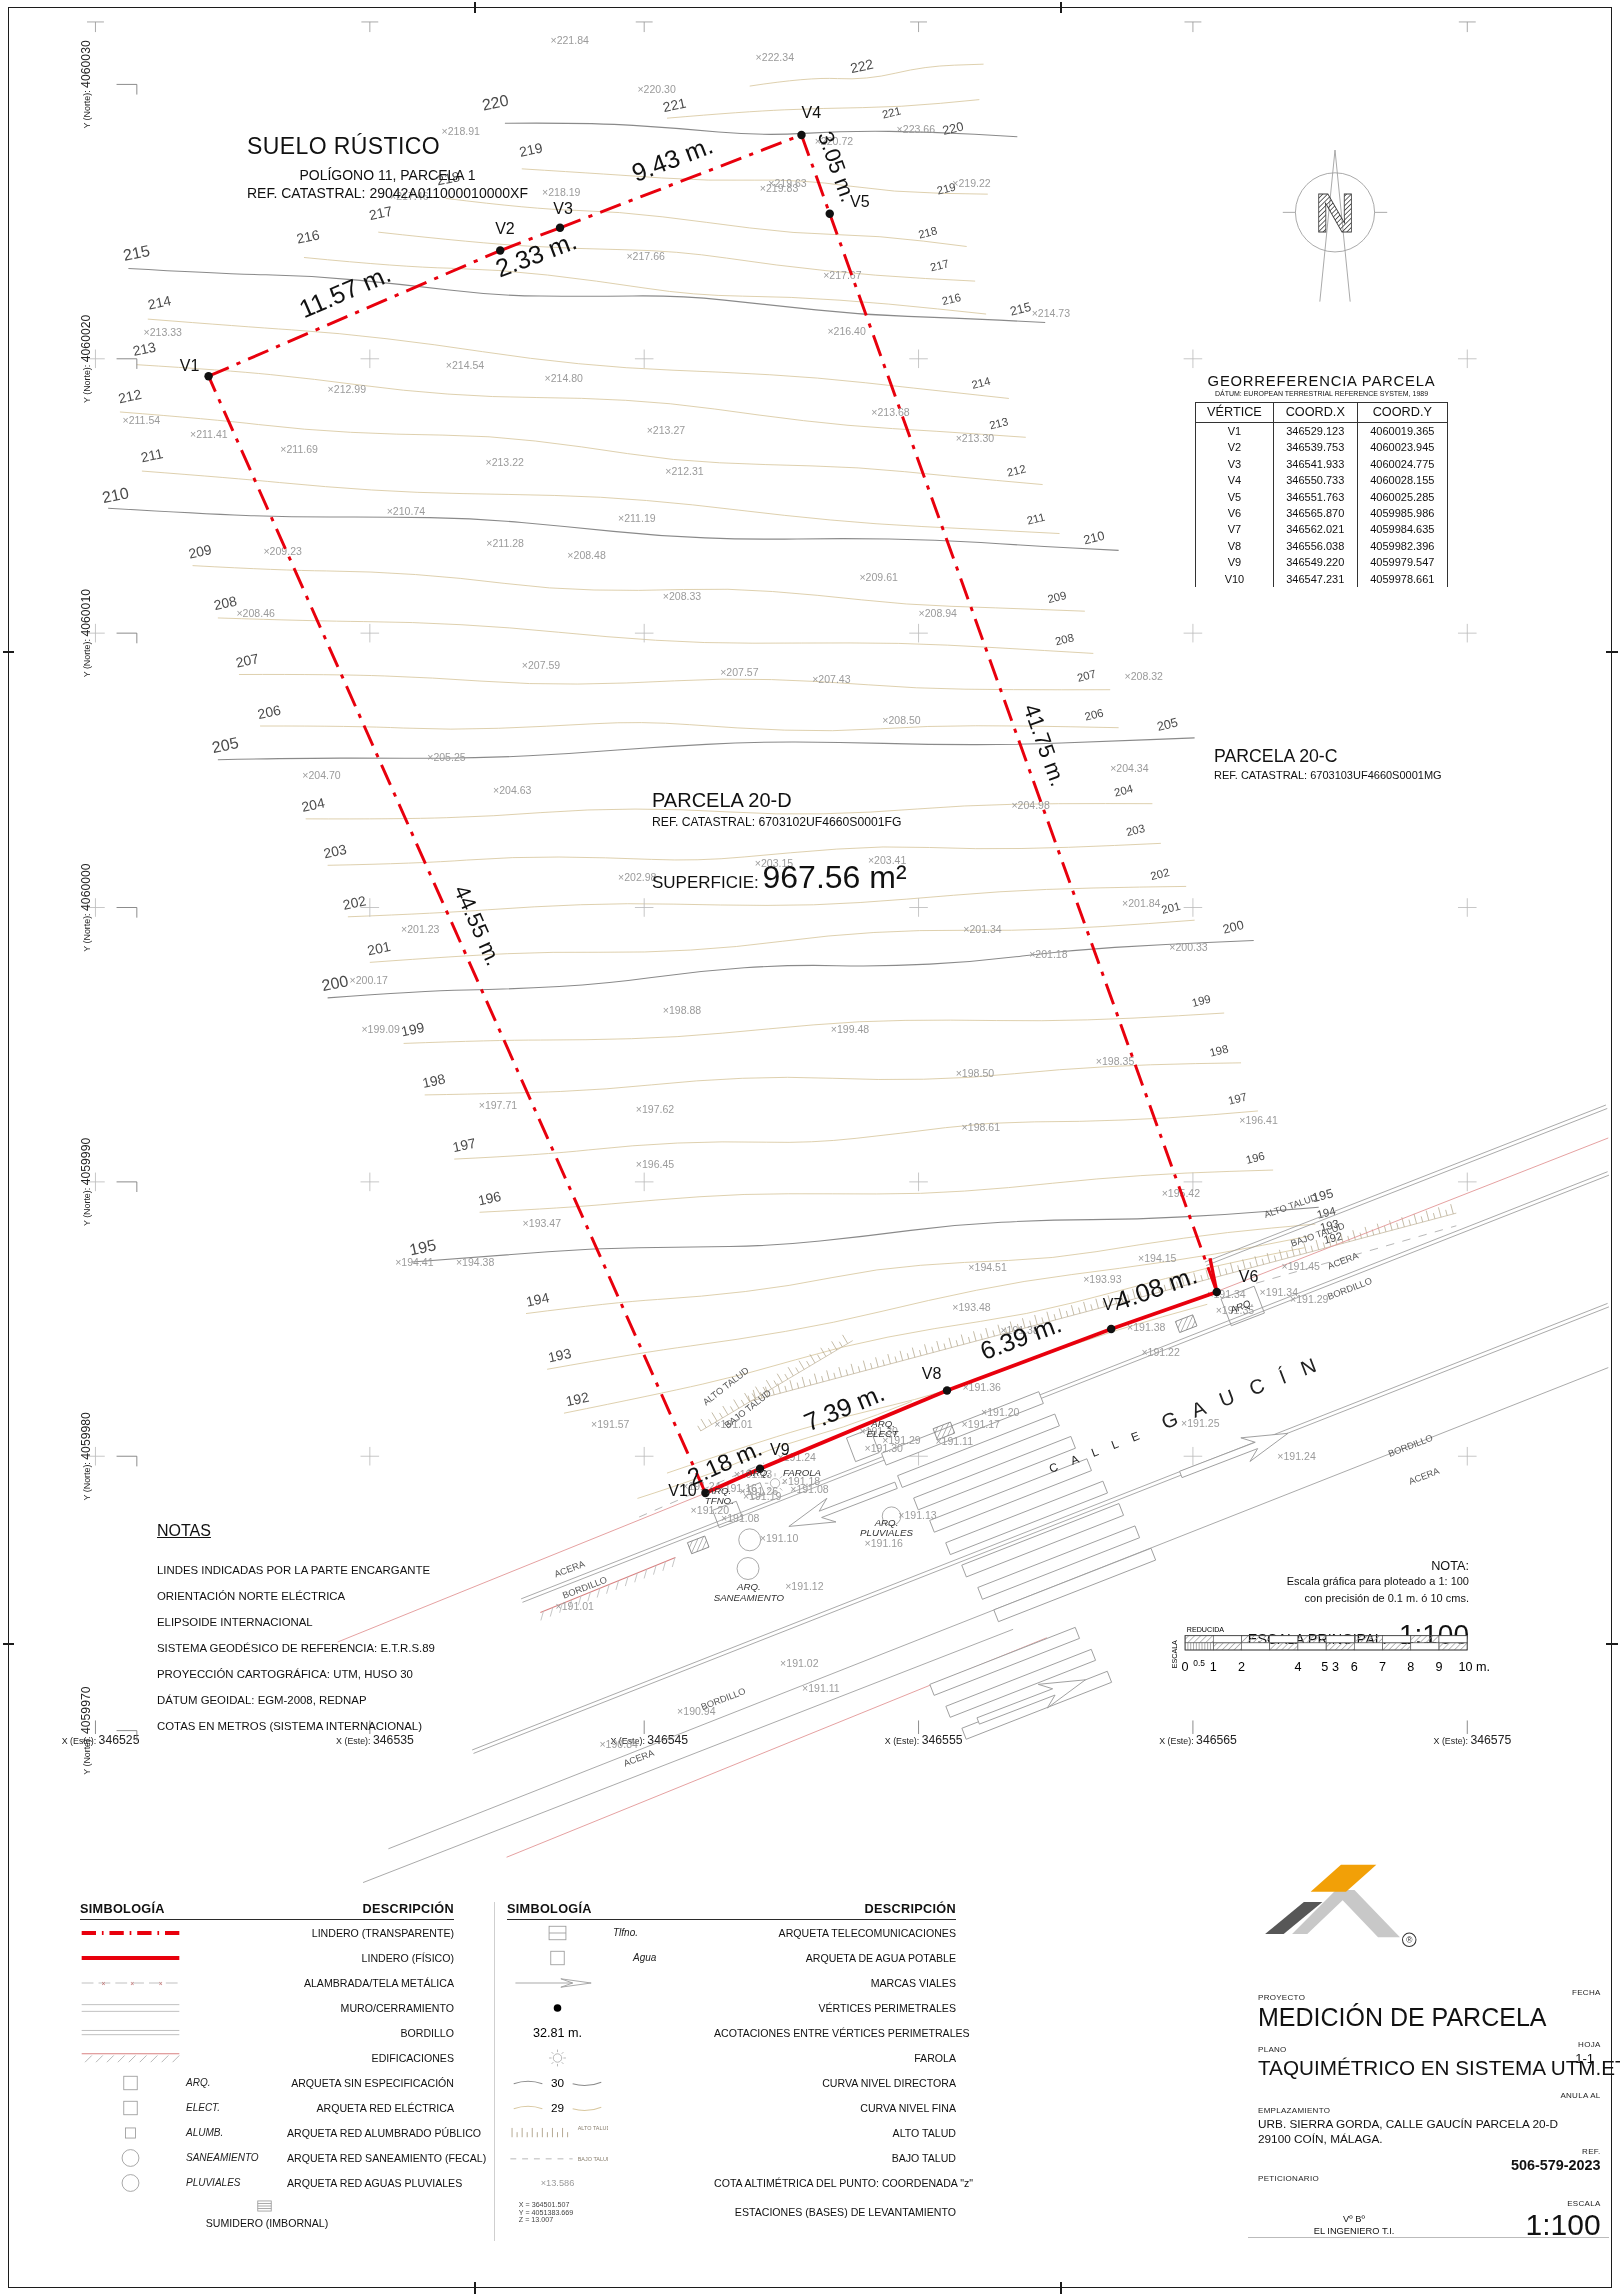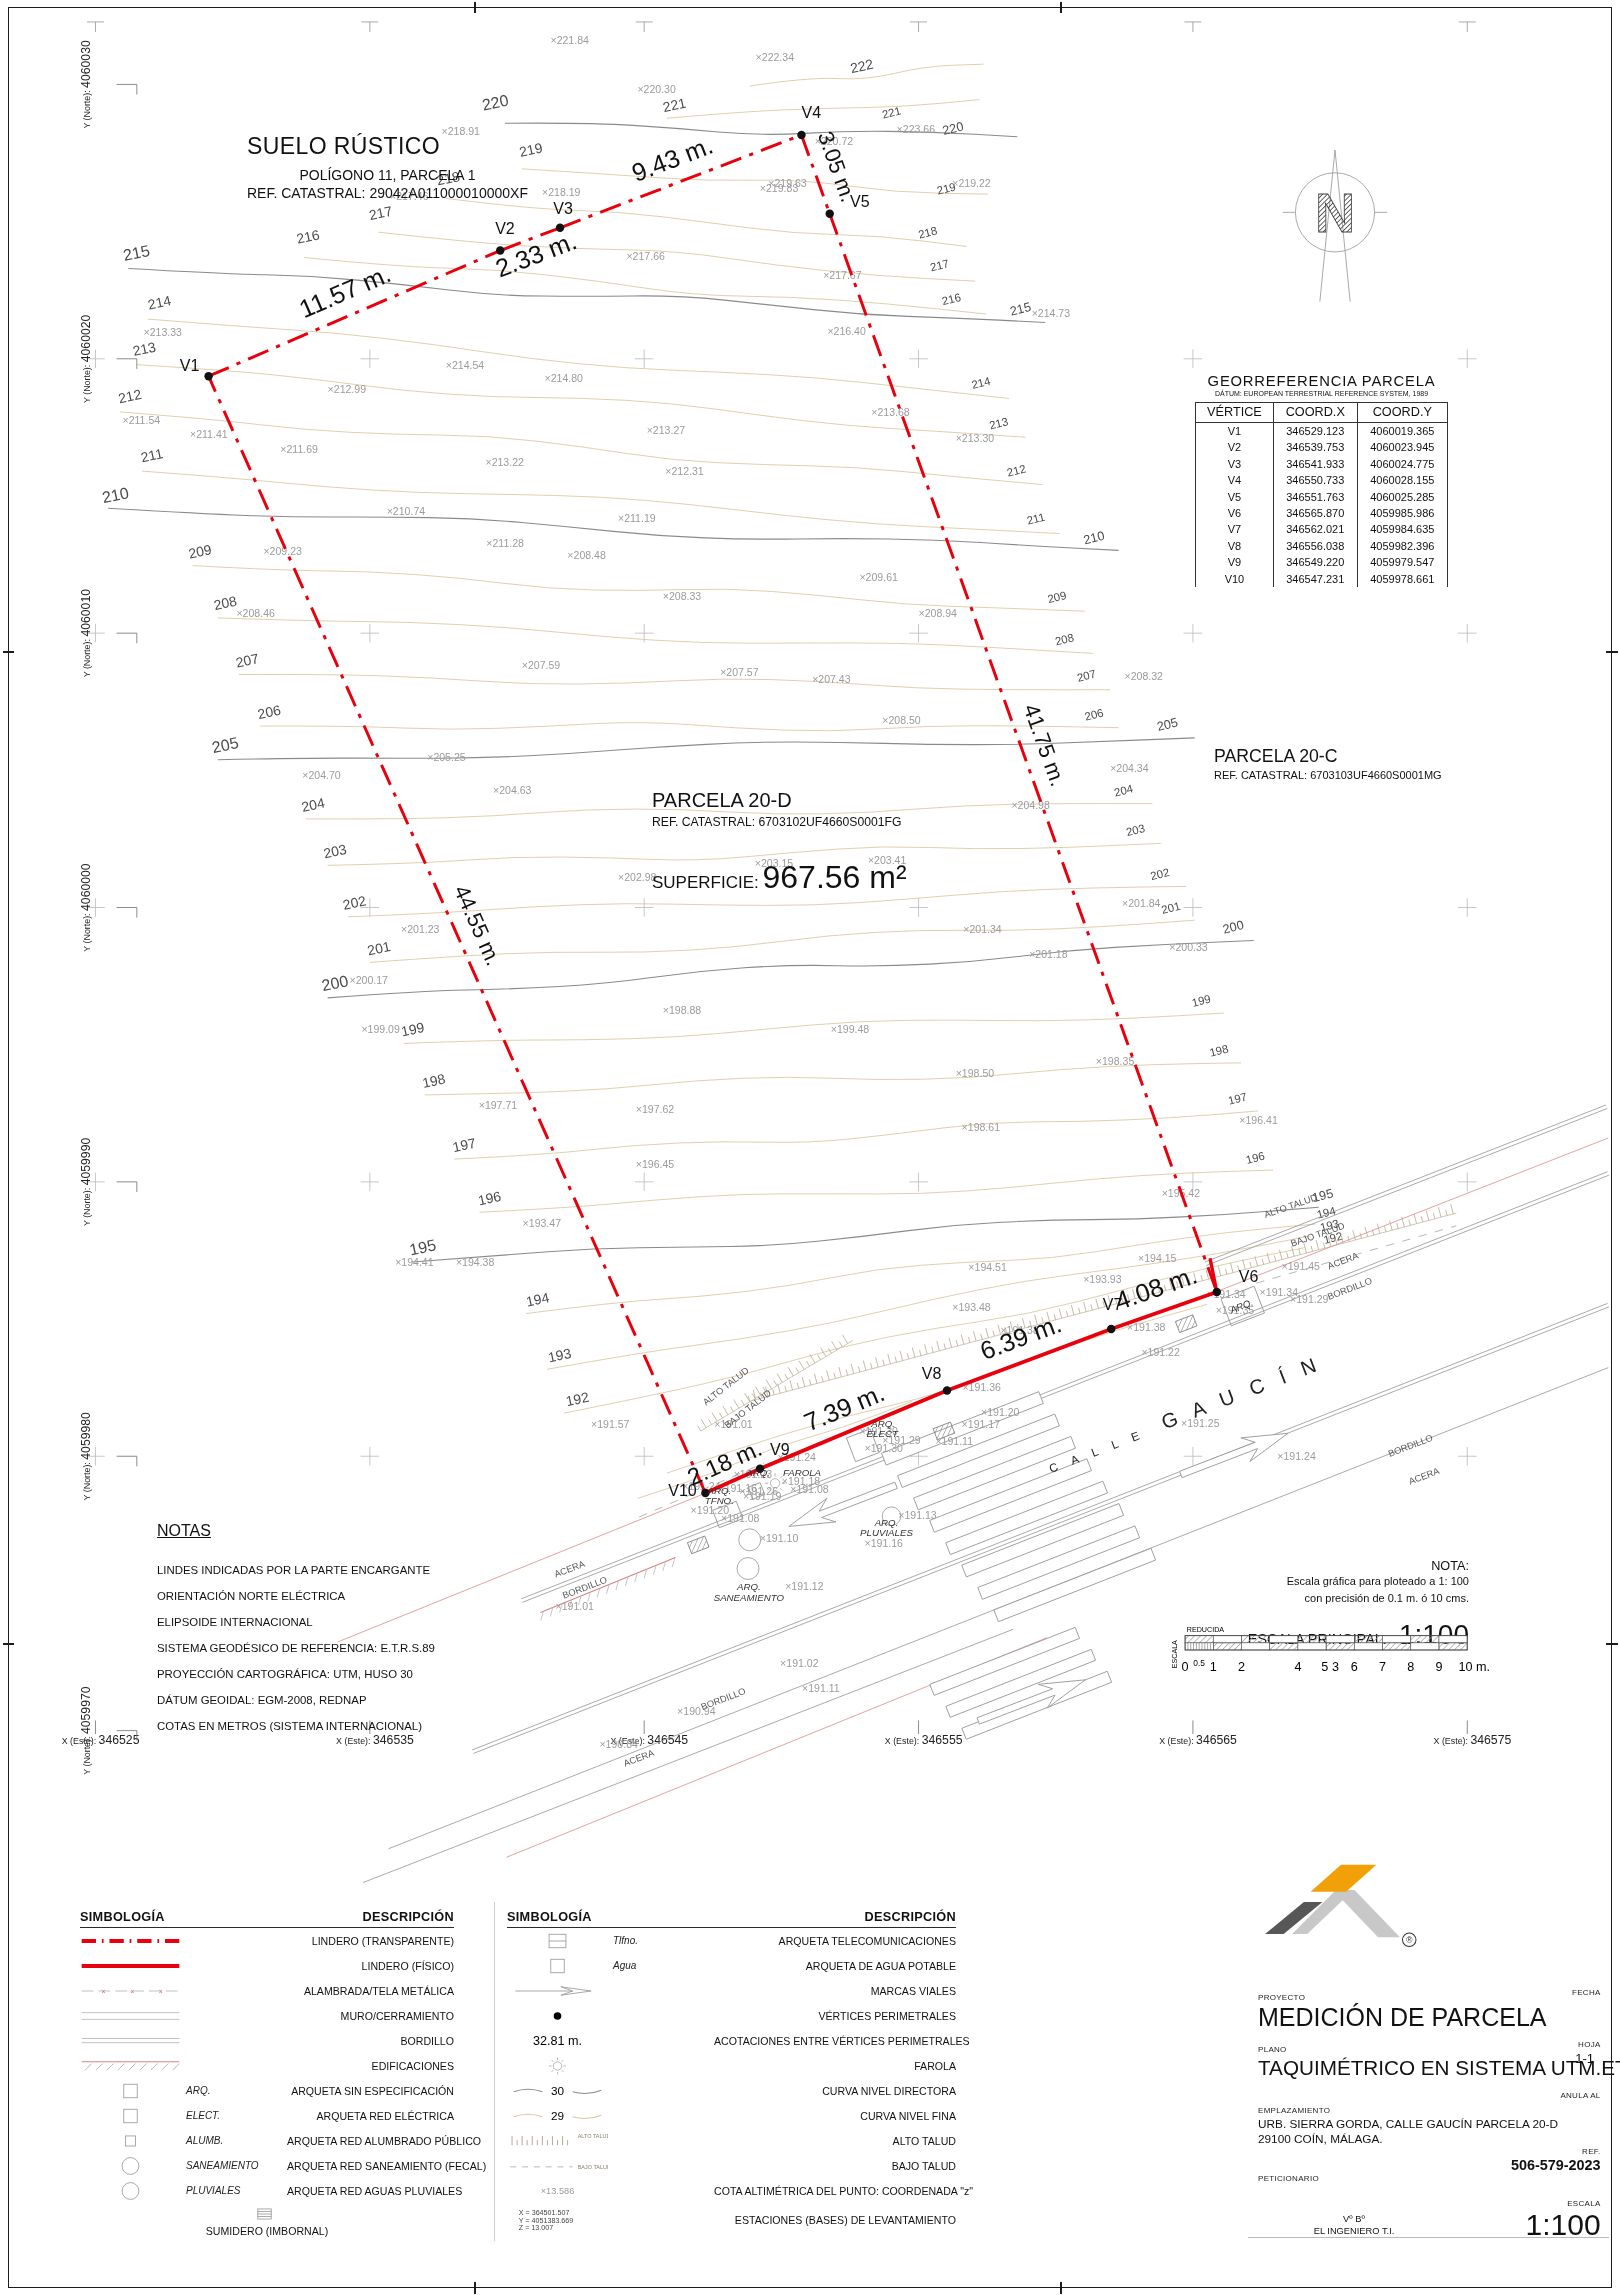--- a/index.html
+++ b/index.html
@@ -25,21 +25,21 @@
   #pc .p1{font-size:17.7px;}
   #pc .p2{font-size:11px;margin-top:1.7px;}
   #notas .nt{font-size:16px;text-decoration:underline;margin-bottom:17px;}
   #notas .nl{font-size:11.4px;line-height:26px;white-space:nowrap;}
   #notaesc{text-align:right;}
   #notaesc .nt{font-size:12.7px;margin-bottom:11.8px;}
   #notaesc .nl{font-size:11px;line-height:17px;}
   #notaesc .er{margin-top:11.8px;white-space:nowrap;}
   #notaesc .el{font-size:14.4px;vertical-align:baseline;}
   #notaesc .ev{font-size:28px;vertical-align:baseline;margin-left:8.4px;}
-  .legend{position:absolute;margin-top:8px;}
+  .legend{position:absolute;}
   .lhead{display:flex;justify-content:space-between;border-bottom:1.5px solid #2a2a2a;padding-bottom:3.4px;}
   .lhead span{font-size:12.7px;font-weight:bold;letter-spacing:0.3px;}
   .lrow{position:relative;display:flex;align-items:center;}
   .lsym{width:106px;flex:none;display:flex;align-items:center;}
   .llab{width:101px;flex:none;font-style:italic;font-size:10px;color:#222;}
   .ldesc{flex:1;text-align:right;font-size:10.6px;white-space:nowrap;}
   #legdiv{position:absolute;left:494px;top:1902px;width:0.8px;height:339px;background:#cfcfcf;}
   #titleblock{position:absolute;left:1248px;top:1853px;width:361px;height:390px;font-size:10px;}
   #titleblock .lab{position:absolute;font-size:8px;color:#222;letter-spacing:0.3px;}
   #titleblock .big{position:absolute;white-space:nowrap;}
@@ -993,21 +993,21 @@
       <div class="lrow" style="height: 25px;">
         <div class="lsym">
           <svg width="101" height="22" viewBox="0 0 120 26">
             <rect x="50" y="5" width="20" height="16" fill="none" stroke="#999" stroke-width="1"></rect>
             <line x1="50" y1="13" x2="70" y2="13" stroke="#999" stroke-width="1"></line>
           </svg>
         </div>
         <div class="llab">Tlfno.</div>
         <div class="ldesc">ARQUETA TELECOMUNICACIONES</div>
       </div>
-      <div class="lrow" style="height: 25px;">
+      <div class="lrow" style="height: 25px; gap: 20px;">
         <div class="lsym">
           <svg width="101" height="22" viewBox="0 0 120 26">
             <rect x="52" y="5" width="16" height="16" fill="none" stroke="#999" stroke-width="1"></rect>
           </svg>
         </div>
         <div class="llab">Agua</div>
         <div class="ldesc">ARQUETA DE AGUA POTABLE</div>
       </div>
       <div class="lrow" style="height: 25px;">
         <div class="lsym">

